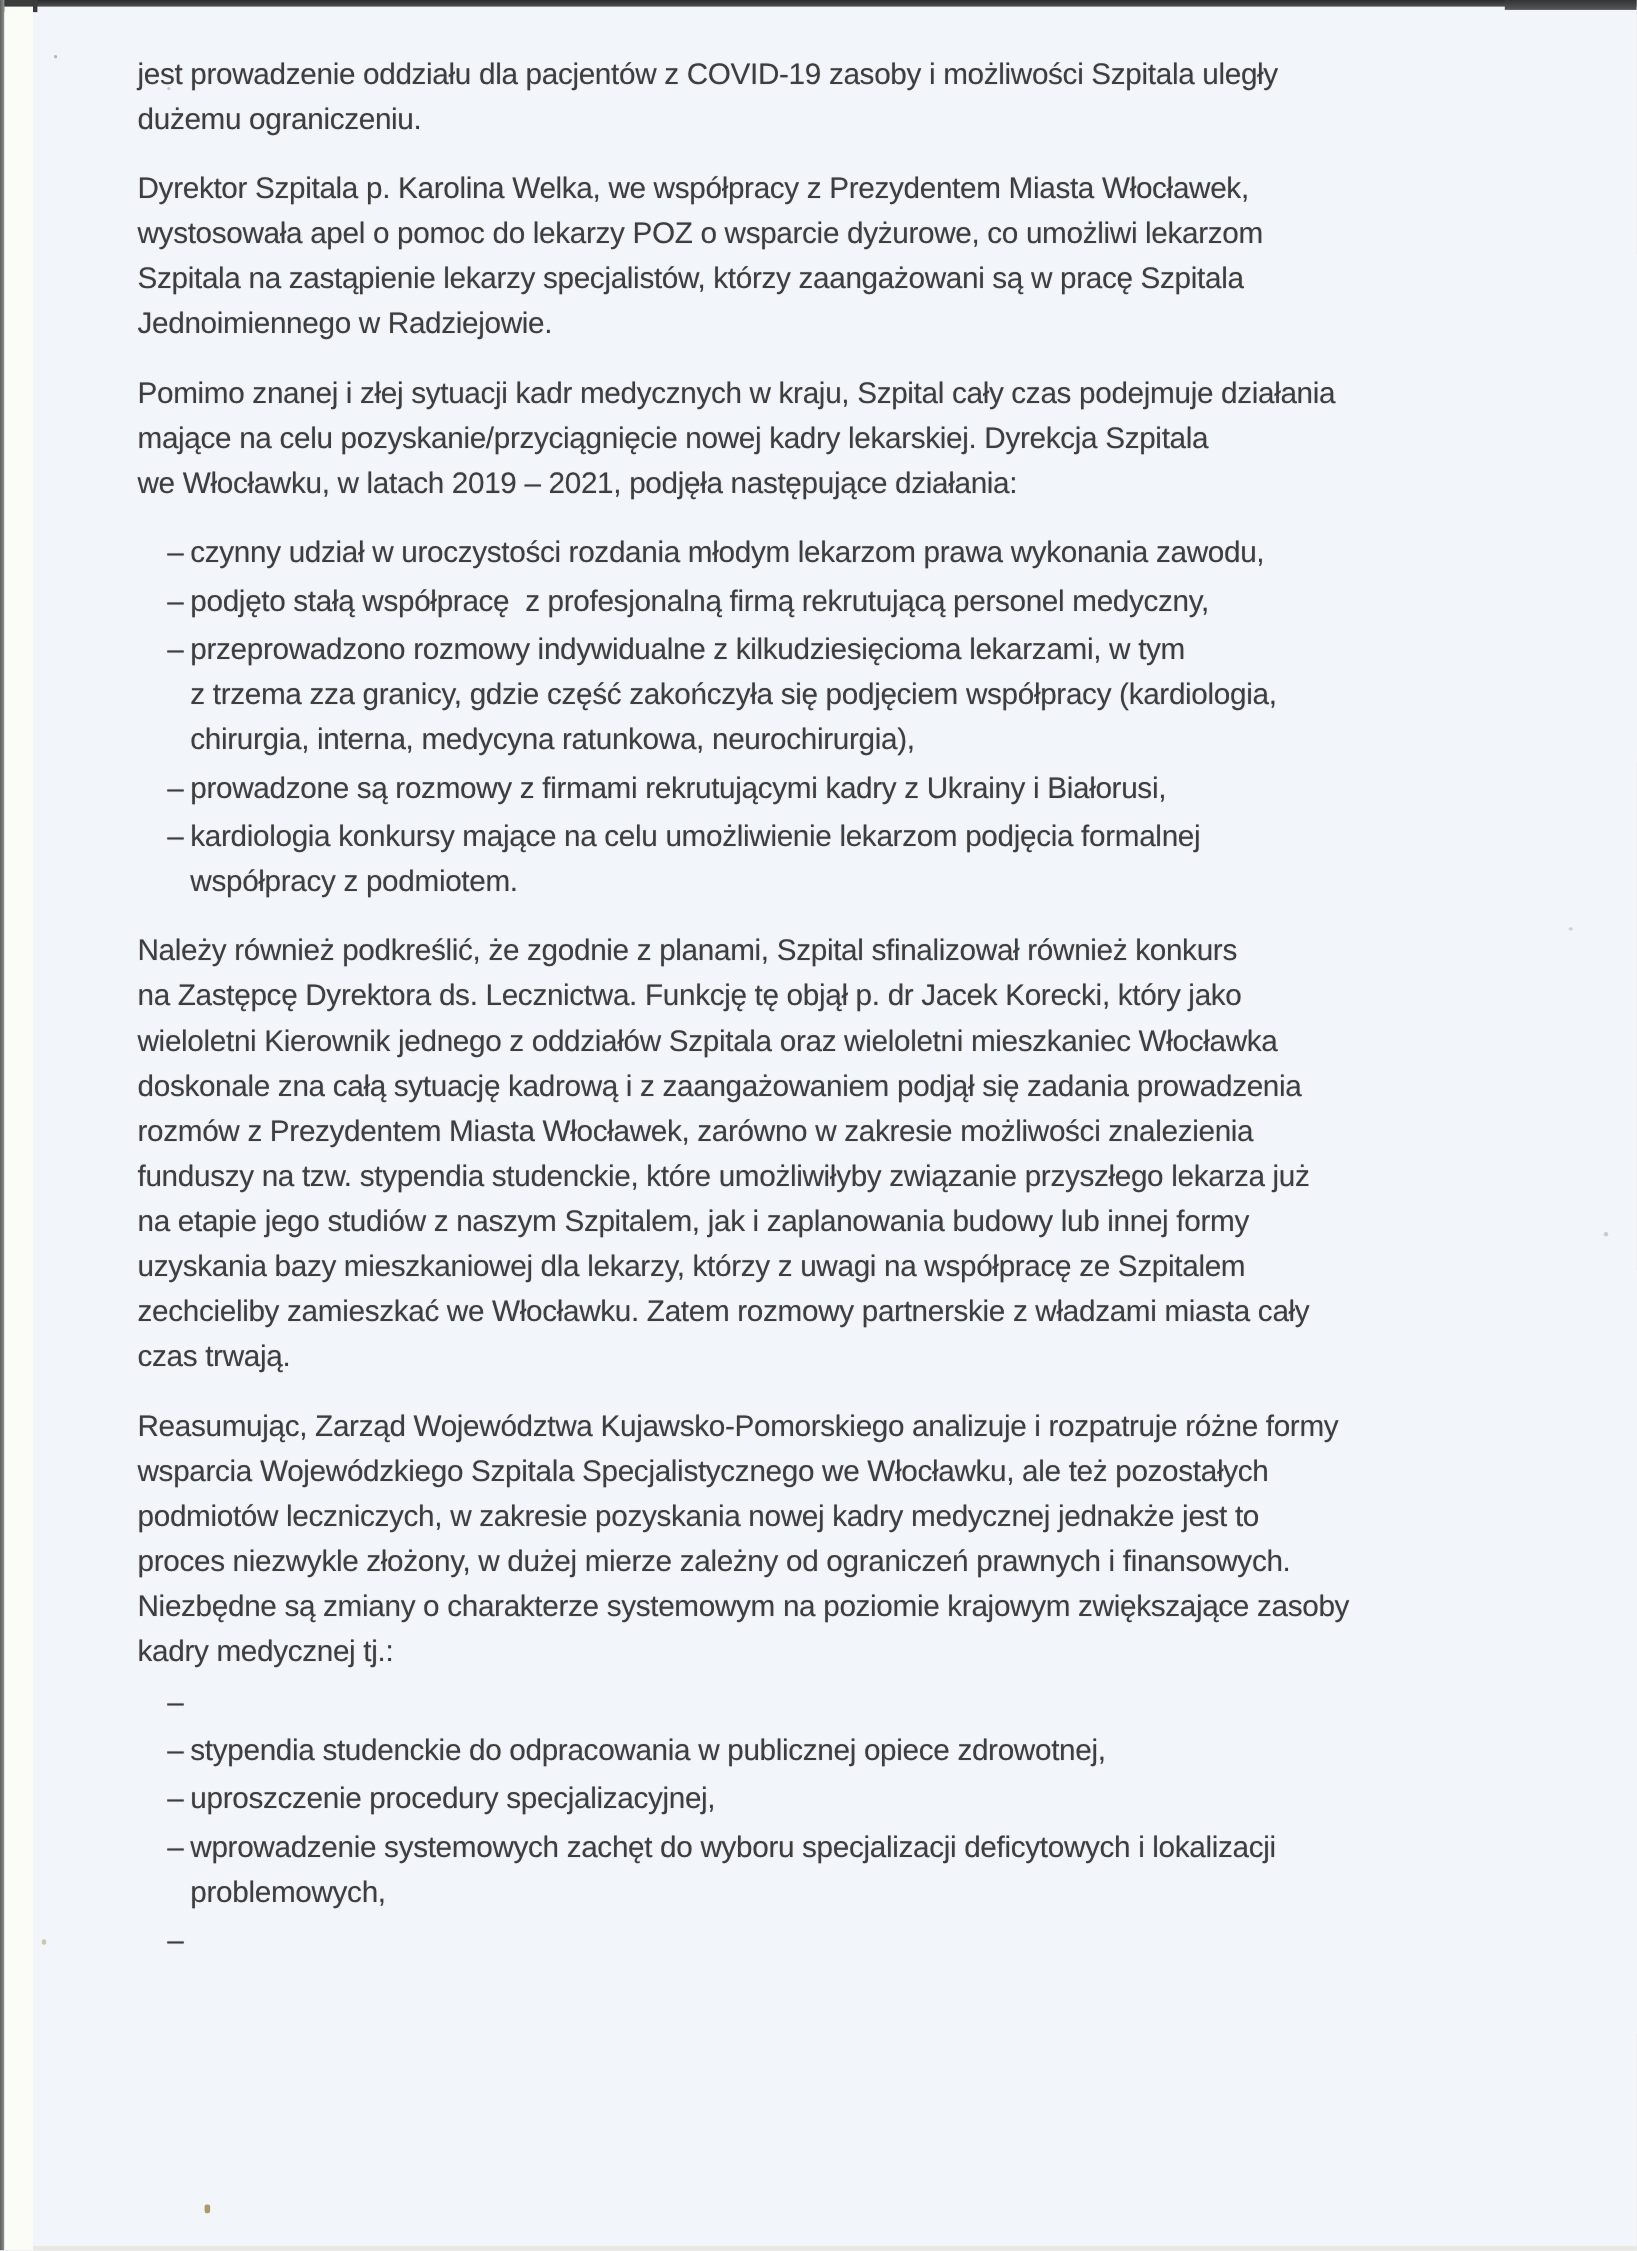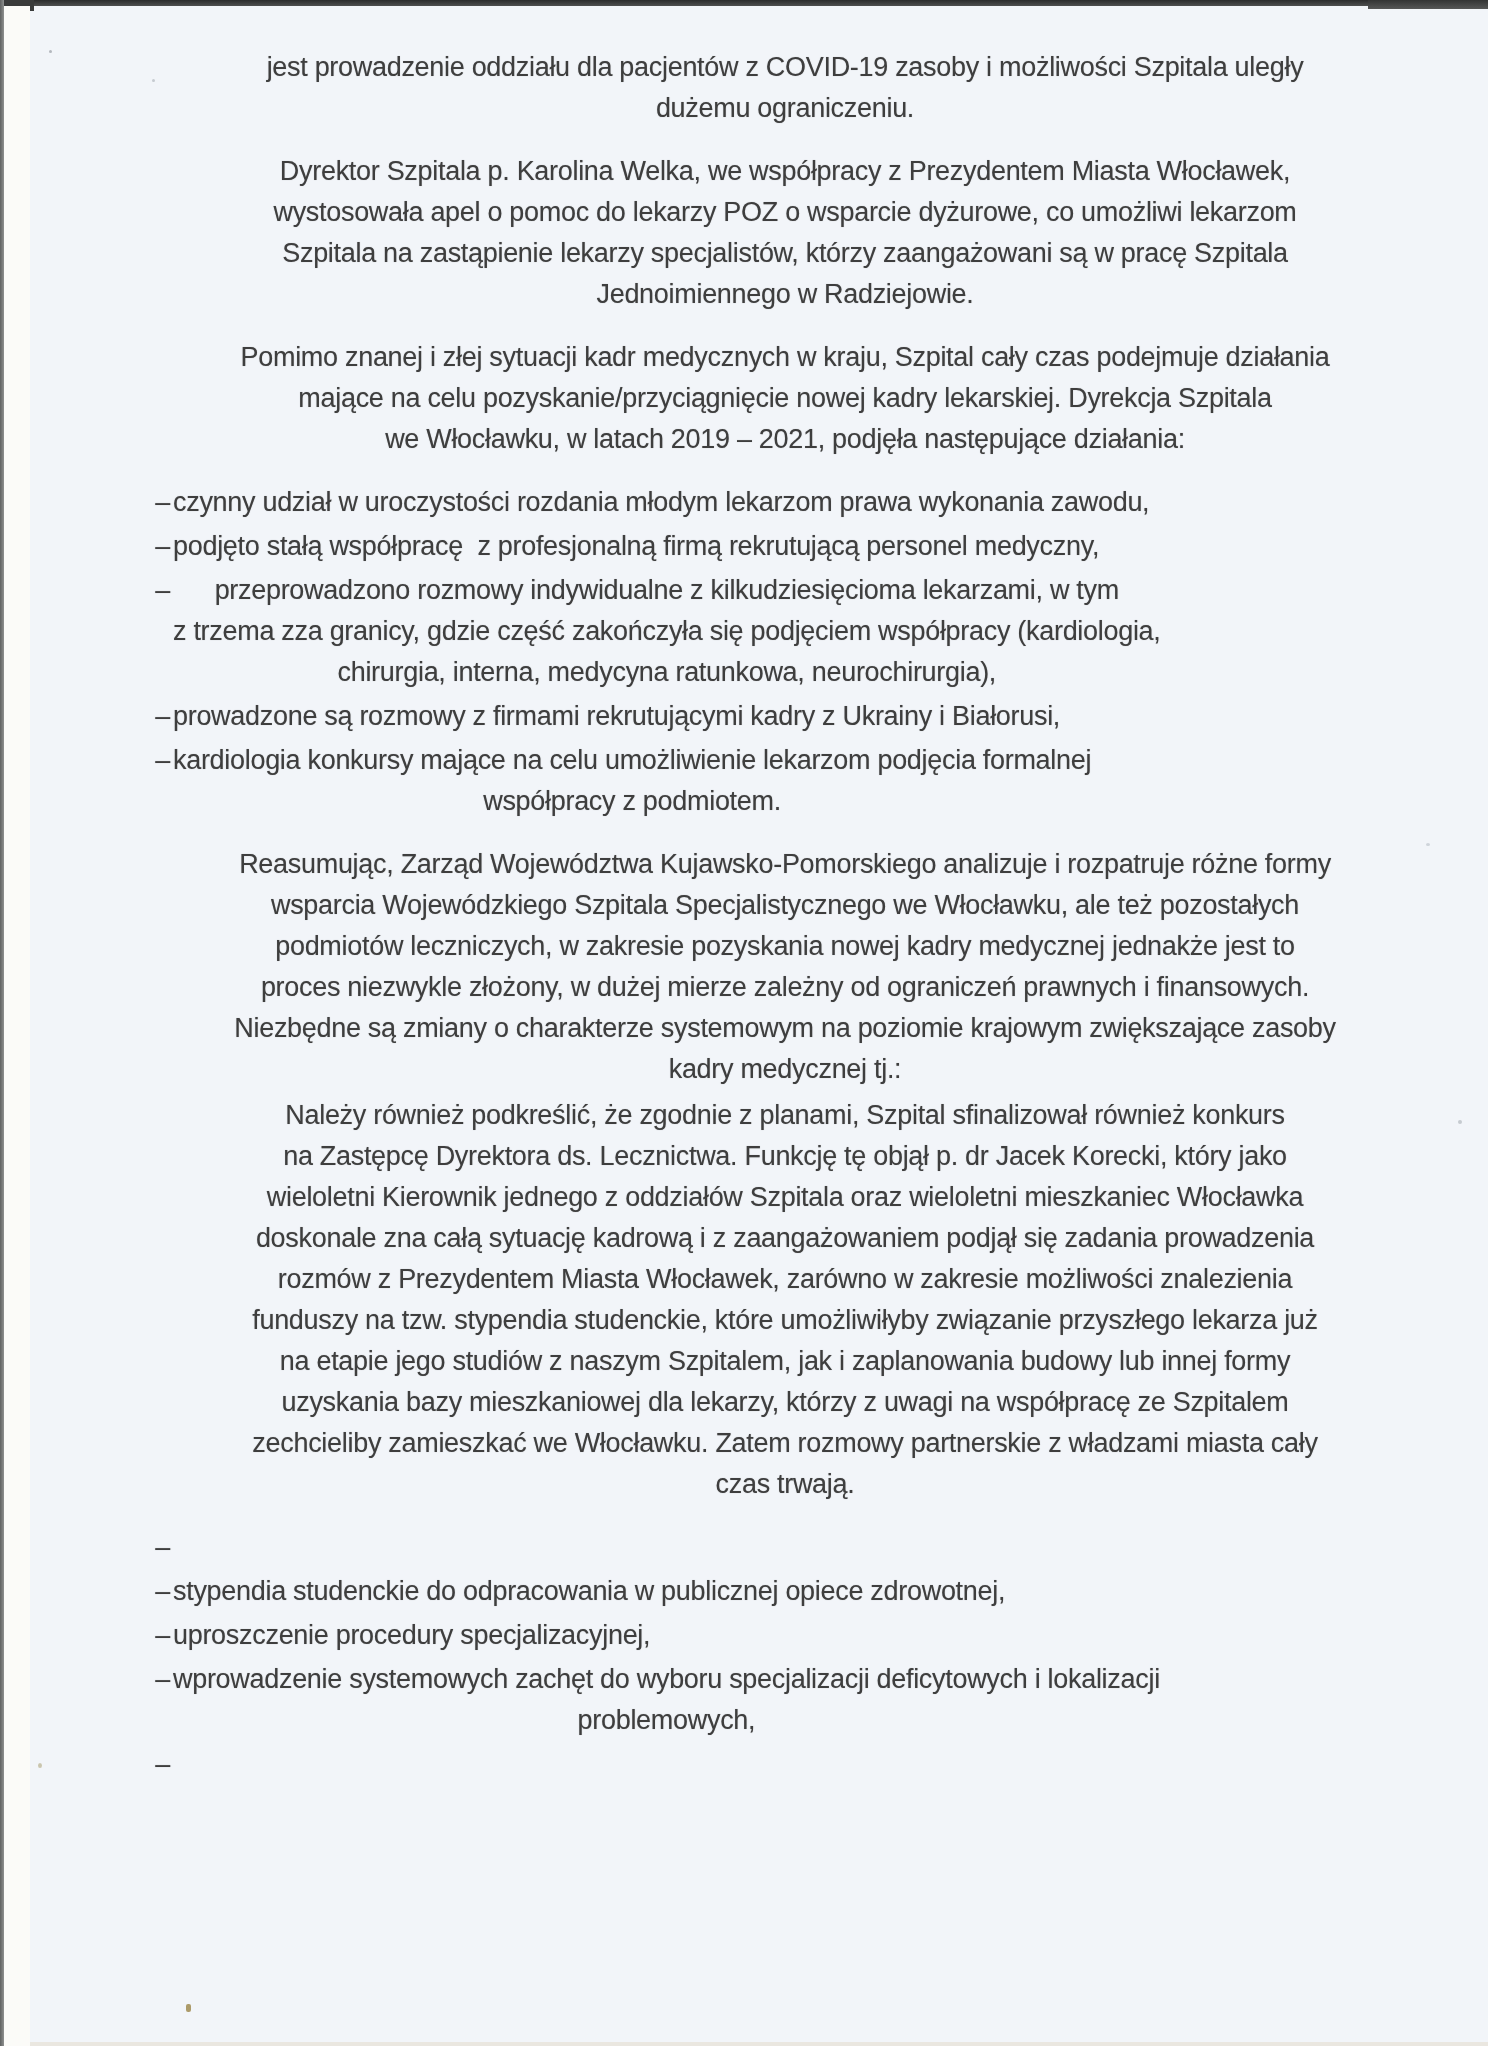--- a/index.html
+++ b/index.html
@@ -37,21 +37,20 @@
   }
   
   .content {
     position: absolute; left: 125px; top: 47px; width: 1320px;
     color: #3e3e3e;
     font-family: "Liberation Sans", sans-serif;
     font-size: 27px;
     line-height: 41px;
     letter-spacing: -0.3px;
     text-shadow: 0 0 1px rgba(62,62,62,0.38);
-    text-align: center;
   }
   .para { margin: 0 0 22px 0; white-space: pre; }
   .para.tight-after { margin-bottom: 5px; }
   ul.dash-list { list-style: none; margin: 0 0 22px 0; padding: 0; }
   ul.dash-list li { display: flex; align-items: flex-start; padding-left: 27px; margin: 0 0 3px 0; }
   .dash { flex: 0 0 21px; width: 21px; }
   .li-text { white-space: pre; }
   
   .speck { position: absolute; border-radius: 50%; }
   .speck-1 { left: 49px;  top: 50px;   width: 3px; height: 3px; background: #8a8f96; opacity: .6; }
@@ -106,37 +105,37 @@
         <span class="dash">–</span>
         <span class="li-text">prowadzone są rozmowy z firmami rekrutującymi kadry z Ukrainy i Białorusi,</span>
       </li>
       <li>
         <span class="dash">–</span>
         <span class="li-text">kardiologia konkursy mające na celu umożliwienie lekarzom podjęcia formalnej
 współpracy z podmiotem.</span>
       </li>
     </ul>
 
-    <p class="para tight-after">Reasumując, Zarząd Województwa Kujawsko-Pomorskiego analizuje i rozpatruje różne formy
-wsparcia Wojewódzkiego Szpitala Specjalistycznego we Włocławku, ale też pozostałych
-podmiotów leczniczych, w zakresie pozyskania nowej kadry medycznej jednakże jest to
-proces niezwykle złożony, w dużej mierze zależny od ograniczeń prawnych i finansowych.
-Niezbędne są zmiany o charakterze systemowym na poziomie krajowym zwiększające zasoby
-kadry medycznej tj.:</p>
-
     <p class="para">Należy również podkreślić, że zgodnie z planami, Szpital sfinalizował również konkurs
 na Zastępcę Dyrektora ds. Lecznictwa. Funkcję tę objął p. dr Jacek Korecki, który jako
 wieloletni Kierownik jednego z oddziałów Szpitala oraz wieloletni mieszkaniec Włocławka
 doskonale zna całą sytuację kadrową i z zaangażowaniem podjął się zadania prowadzenia
 rozmów z Prezydentem Miasta Włocławek, zarówno w zakresie możliwości znalezienia
 funduszy na tzw. stypendia studenckie, które umożliwiłyby związanie przyszłego lekarza już
 na etapie jego studiów z naszym Szpitalem, jak i zaplanowania budowy lub innej formy
 uzyskania bazy mieszkaniowej dla lekarzy, którzy z uwagi na współpracę ze Szpitalem
 zechcieliby zamieszkać we Włocławku. Zatem rozmowy partnerskie z władzami miasta cały
 czas trwają.</p>
+
+    <p class="para tight-after">Reasumując, Zarząd Województwa Kujawsko-Pomorskiego analizuje i rozpatruje różne formy
+wsparcia Wojewódzkiego Szpitala Specjalistycznego we Włocławku, ale też pozostałych
+podmiotów leczniczych, w zakresie pozyskania nowej kadry medycznej jednakże jest to
+proces niezwykle złożony, w dużej mierze zależny od ograniczeń prawnych i finansowych.
+Niezbędne są zmiany o charakterze systemowym na poziomie krajowym zwiększające zasoby
+kadry medycznej tj.:</p>
 
     <ul class="dash-list">
       <li>
         <span class="dash">–</span>
       </li>
       <li>
         <span class="dash">–</span>
         <span class="li-text">stypendia studenckie do odpracowania w publicznej opiece zdrowotnej,</span>
       </li>
       <li>

